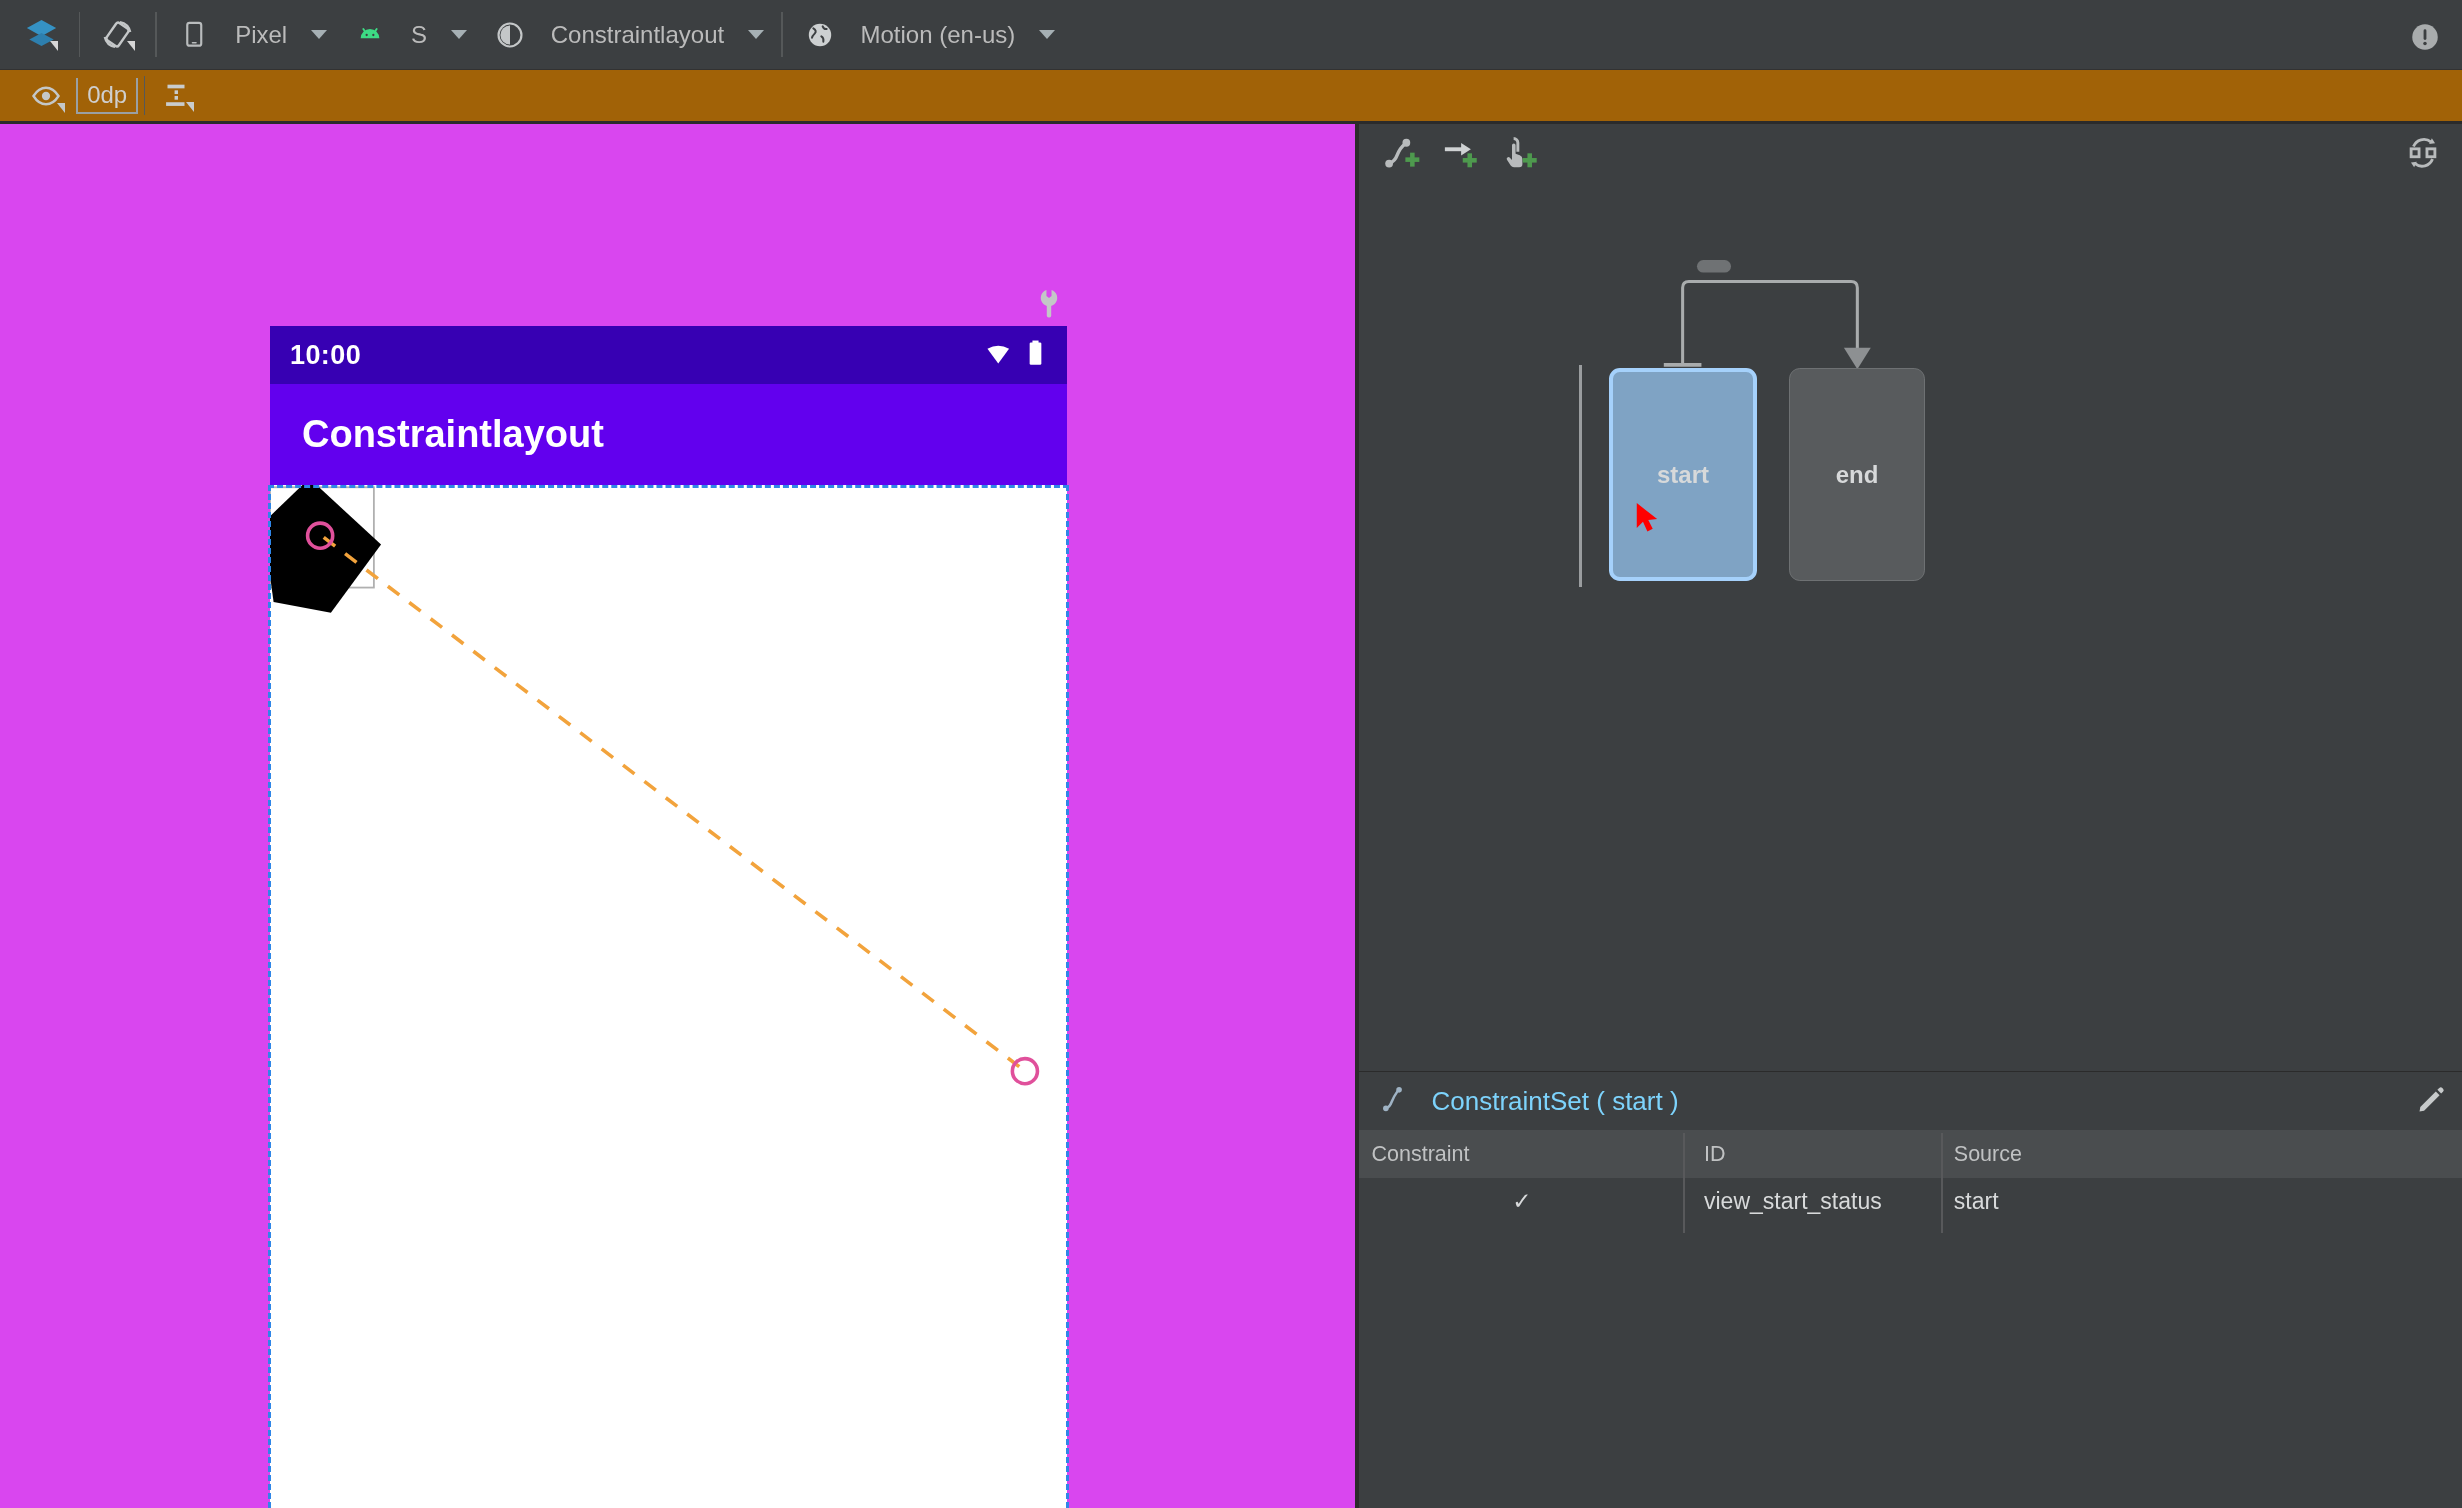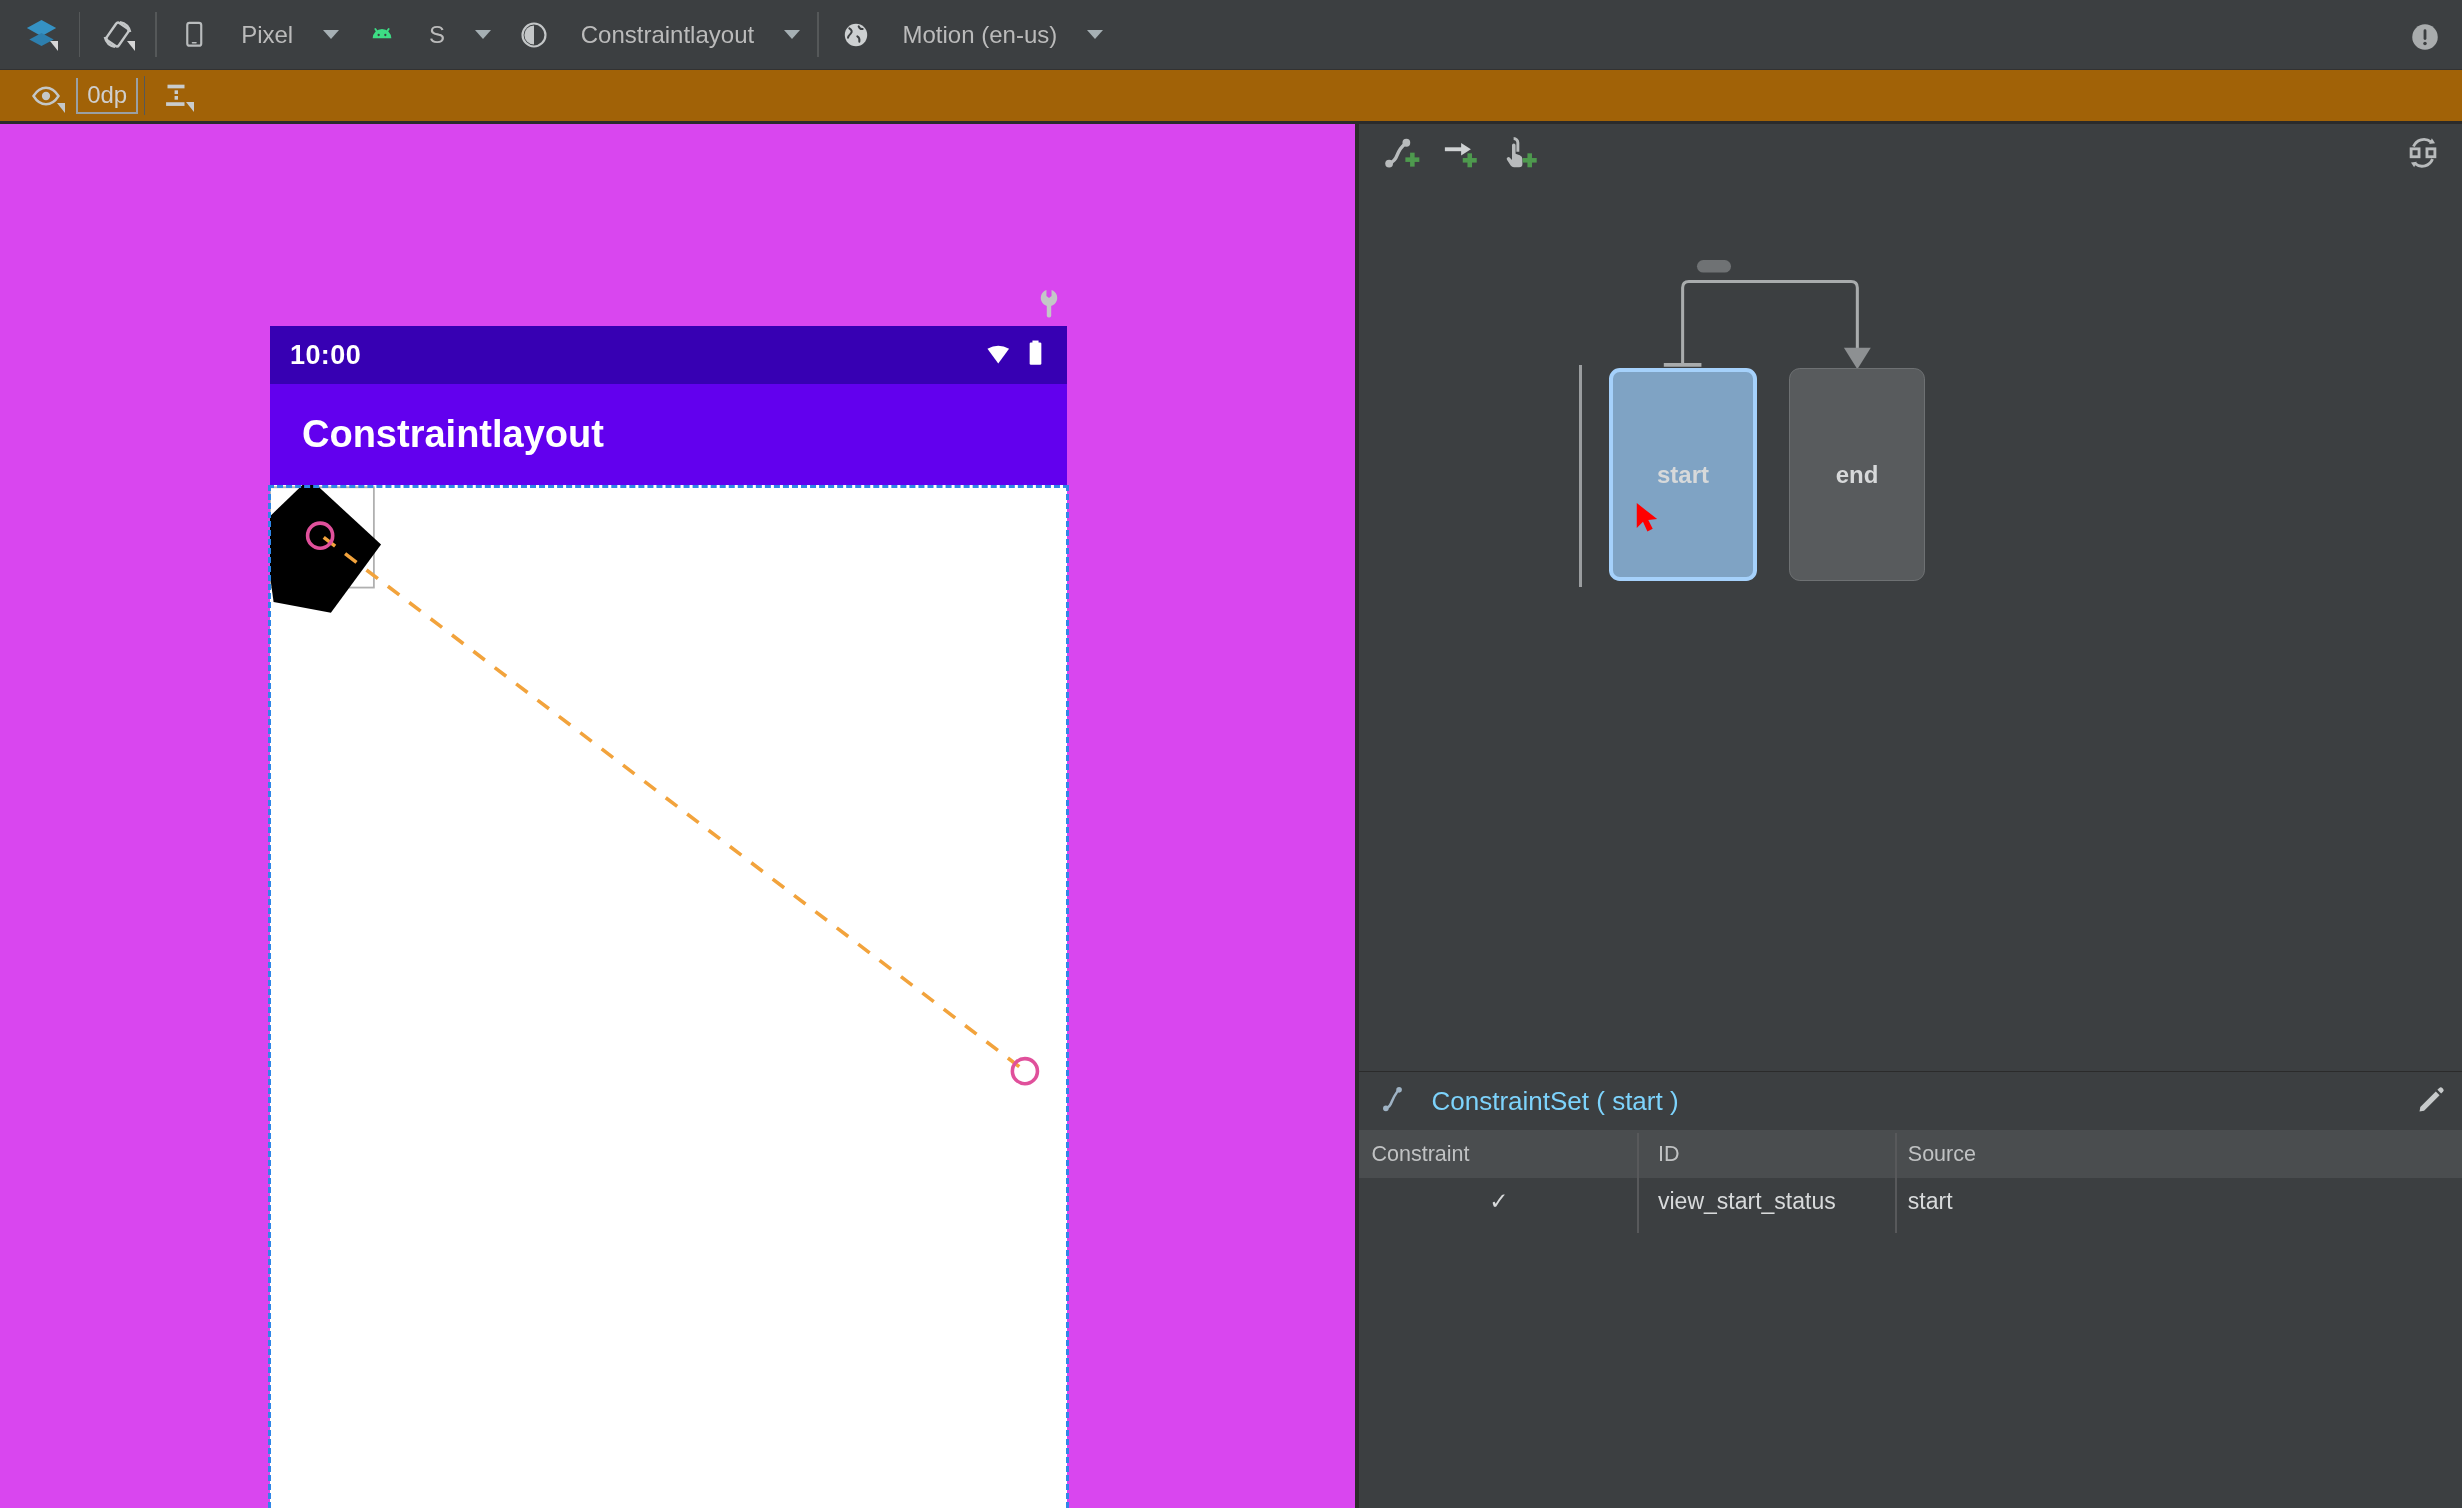--- a/index.html
+++ b/index.html
@@ -11,21 +11,21 @@
   }
   .root { position: relative; width: 2462px; height: 1509px; background: #2b2b2b; }
 
   
   .toolbar1 {
     position: absolute; left: 0; top: 0; width: 2462px; height: 70px;
     background: #3c3f41; border-bottom: 1.8px solid #323232;
     display: flex; align-items: center; padding-left: 9px;
   }
   .tb-btn {
-    height: 52px; display: flex; align-items: center; gap: 26px;
+    height: 52px; display: flex; align-items: center; gap: 20px;
     padding: 0 11.6px; border-radius: 3.6px; cursor: default;
     color: #bbbbbb; font-size: 24px; white-space: nowrap;
   }
   .tb-sep { width: 1.8px; height: 45px; background: #555859; margin: 0 5.4px; }
   .caret { width: 0; height: 0; border-left: 8px solid transparent;
            border-right: 8px solid transparent; border-top: 9px solid #a6b0b4;
            margin-left: 3.6px; flex: none; }
   .mini-caret { width: 0; height: 0; border-left: 8px solid transparent;
            border-top: 10px solid #d6d6d6; position: absolute; right: 3.6px; bottom: 3.6px; }
   .icobox { position: relative; width: 41px; height: 41px; flex:none;
@@ -103,21 +103,21 @@
   .csheader .cstitle { color:#7dd3fc; font-size:26px; margin-left:22px; }
   .tablehead {
     position:absolute; left:0; top:1006px; width:1106px; height:48px;
     background:#4a4d4f; display:flex; align-items:center;
     color:#c0c2c3; font-size:21.5px;
   }
   .tablerow {
     position:absolute; left:0; top:1055px; width:1106px; height:45px;
     display:flex; align-items:center; color:#d8dadb; font-size:23px;
   }
-  .col-c { width: 280px; flex:none; padding-left:12.5px; position:relative; }
+  .col-c { width: 326px; flex:none; padding-left:12.5px; position:relative; }
   .col-i { width: 258px; flex:none; padding-left:19px; position:relative; }
   .col-s { flex:1; padding-left:10.8px; position:relative; }
   .col-c::after, .col-i::after { content:""; position:absolute; right:0; top:-9px;
                                  width:1.8px; height:200%; background:#58595b; }
   .tablerow .col-c { text-align:center; padding-left:0; }
 
   .warn-ico { position:absolute; right:20px; top:20px; }
   .help-ico { position:absolute; right:21.5px; top:79px; }
 </style>
 </head>

